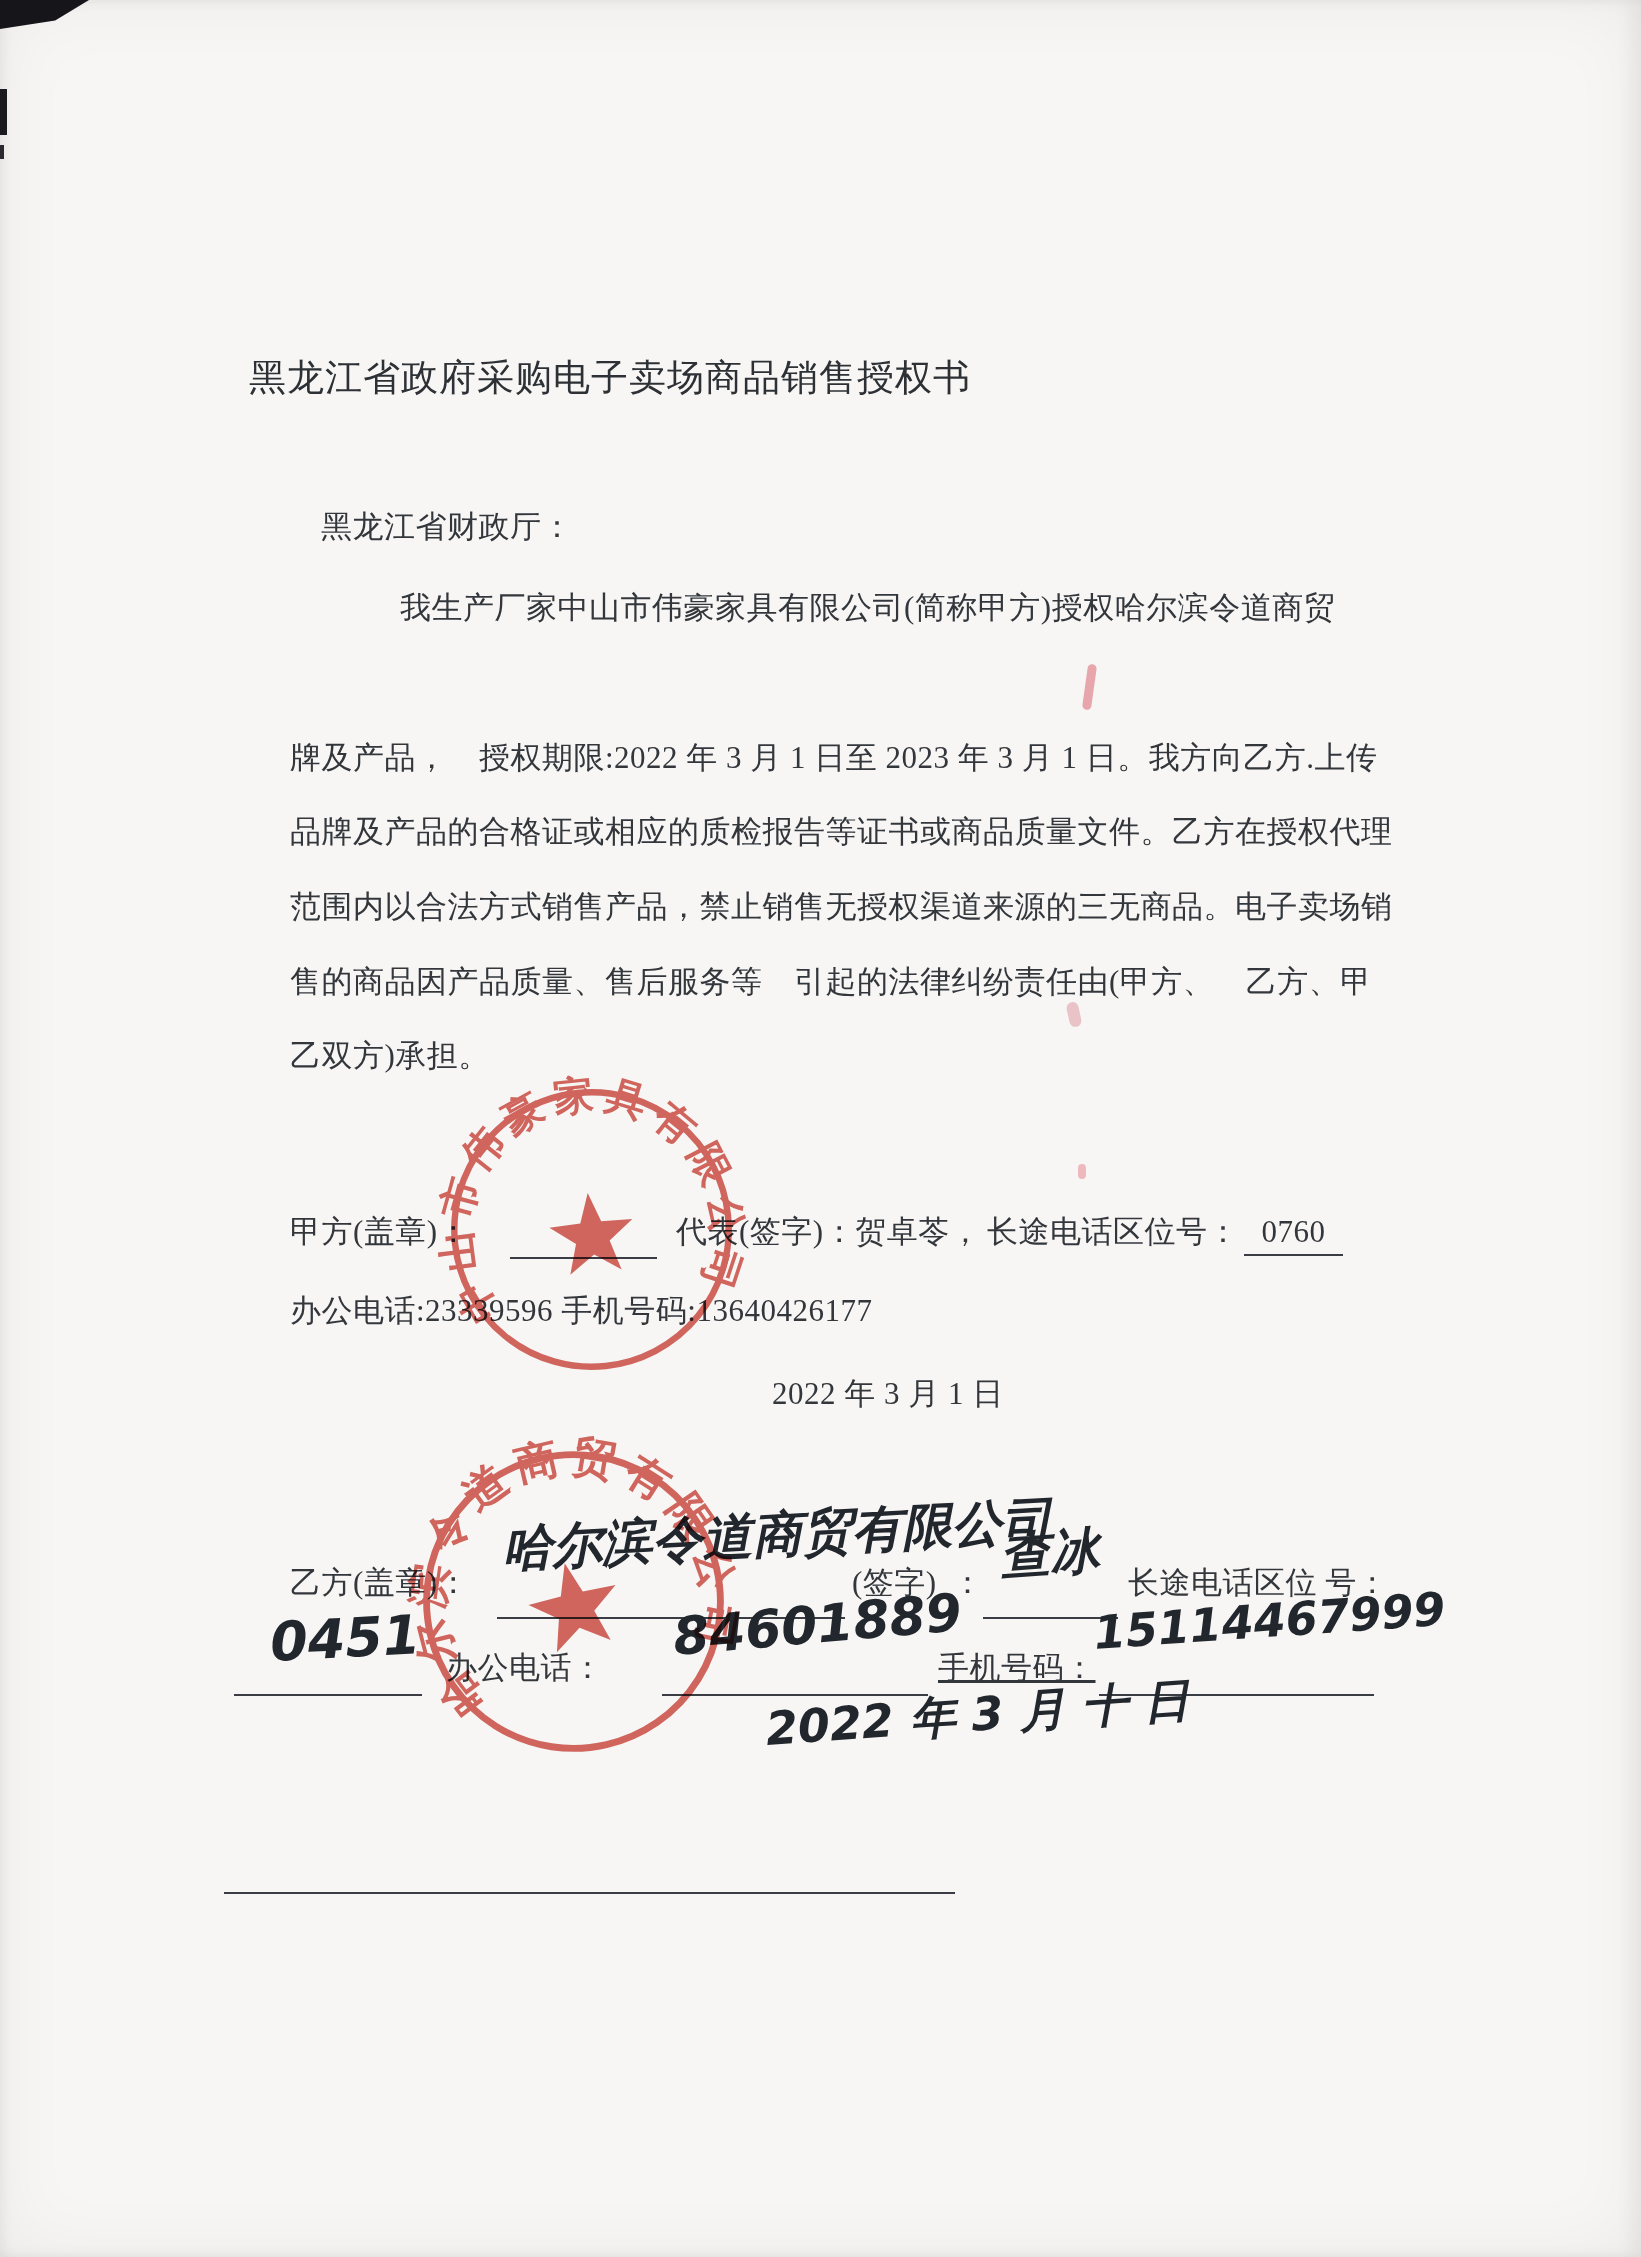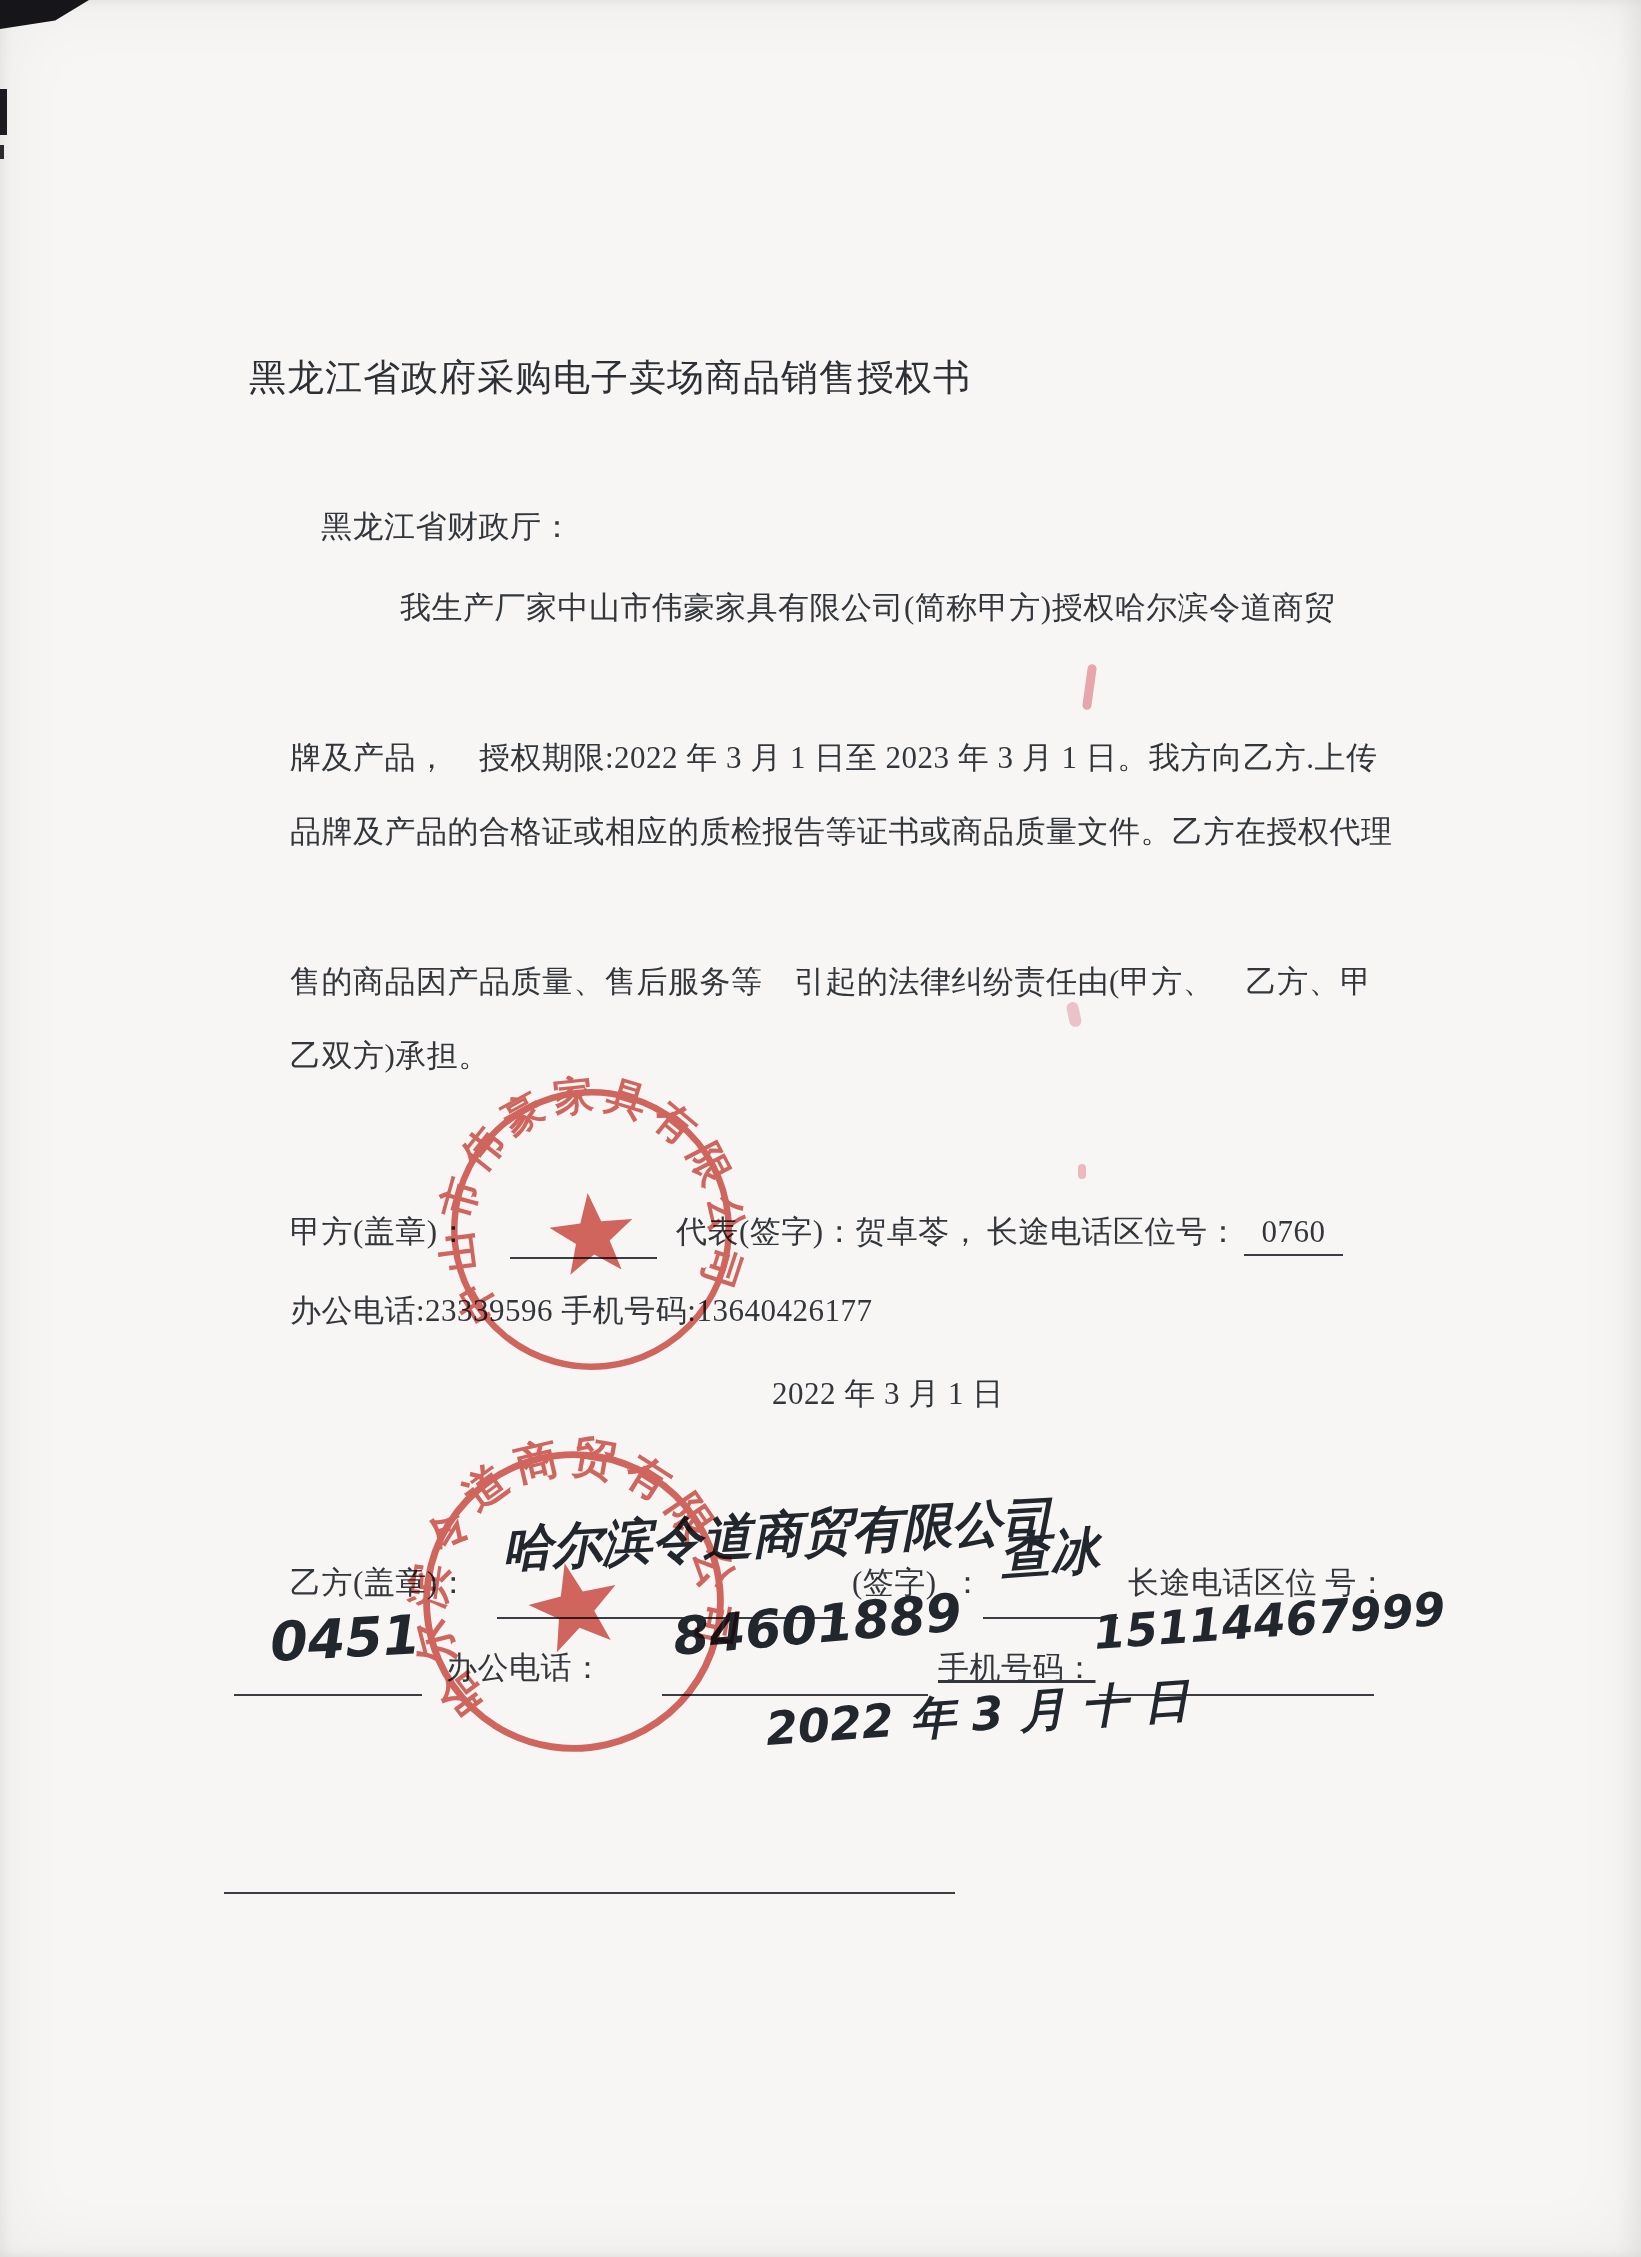--- a/index.html
+++ b/index.html
@@ -40,20 +40,21 @@
   <div class="artifact" style="left:1068px;top:1002px;width:11.6px;height:25px;background:#eac3c8;border-radius:5.8px;transform:rotate(-12deg);"></div>
   <div class="artifact" style="left:1078px;top:1164px;width:7.7px;height:14.5px;background:#edb9be;border-radius:3.9px;"></div>
 
   <div class="abs title" style="left:249px;top:355px;">黑龙江省政府采购电子卖场商品销售授权书</div>
 
   <div class="abs body-text" style="left:321px;top:508px;">黑龙江省财政厅：</div>
 
   <div class="abs body-text" style="left:374px;top:589px;margin-left:26px;">我生产厂家中山市伟豪家具有限公司(简称甲方)授权哈尔滨令道商贸</div>
   <div class="abs body-text" style="left:290px;top:739px;text-align:right;">牌及产品，　授权期限:2022 年 3 月 1 日至 2023 年 3 月 1 日。我方向乙方.上传</div>
   <div class="abs body-text" style="left:290px;top:813px;">品牌及产品的合格证或相应的质检报告等证书或商品质量文件。乙方在授权代理</div>
+  <div class="abs body-text" style="left:290px;top:888px;">范围内以合法方式销售产品，禁止销售无授权渠道来源的三无商品。电子卖场销</div>
   <div class="abs body-text" style="left:290px;top:963px;">售的商品因产品质量、售后服务等　引起的法律纠纷责任由(甲方、　乙方、甲</div>
   <div class="abs body-text" style="left:290px;top:1037px;">乙双方)承担。</div>
 
   <div class="abs body-text" style="left:290px;top:1213px;">甲方(盖章)：</div>
   <div class="blank" style="left:510px;top:1218px;width:147px;height:39px;"></div>
   <div class="abs body-text" style="left:676px;top:1213px;">代表(签字)：贺卓苓，</div>
   <div class="abs body-text" style="left:987px;top:1213px;">长途电话区位号：</div>
   <div class="abs body-text uval" style="left:1244px;top:1213px;">0760</div>
 
   <div class="abs body-text" style="left:290px;top:1292px;">办公电话:23339596 手机号码:13640426177</div>

